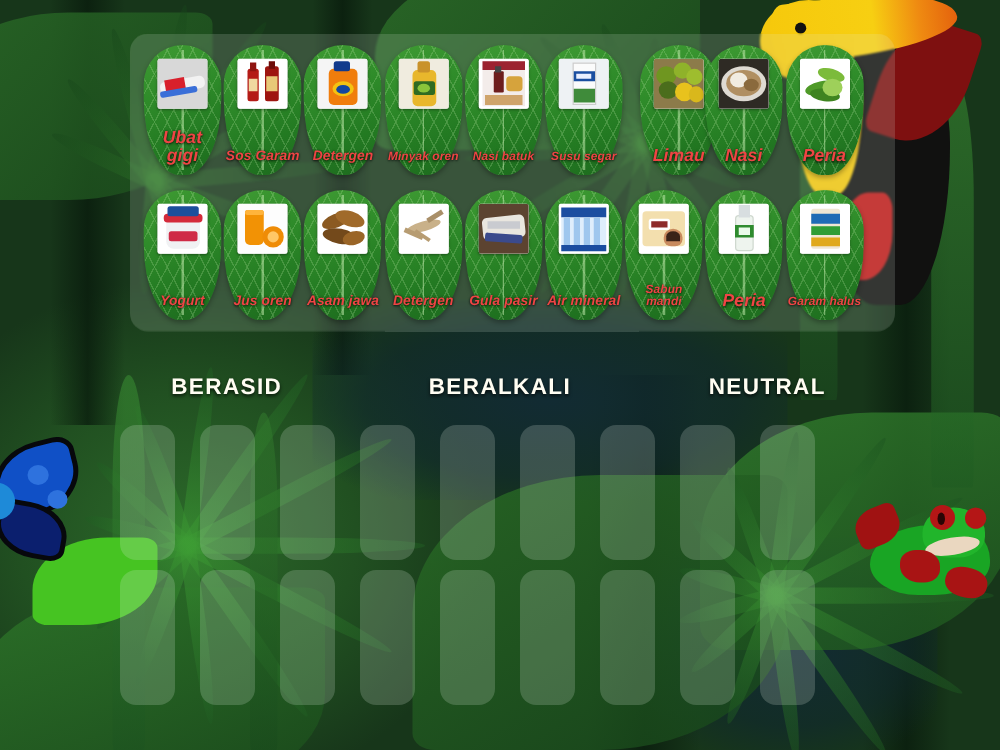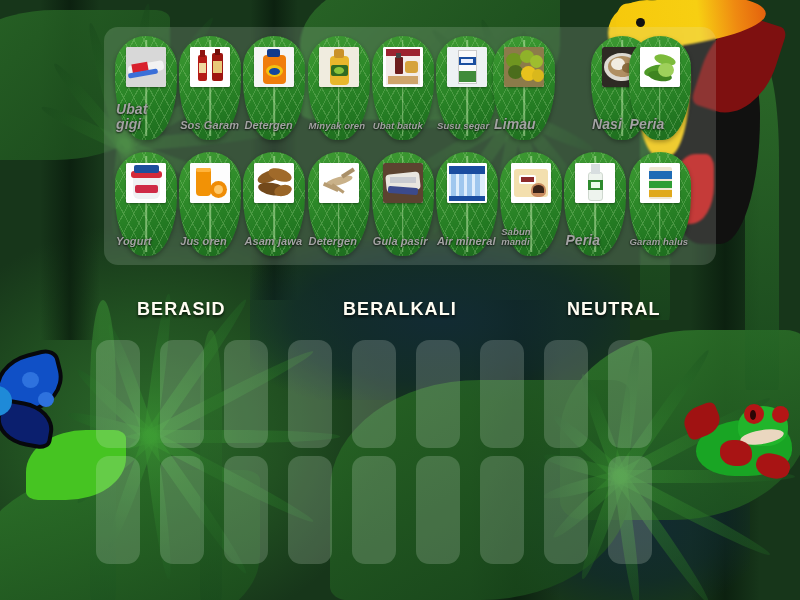--- a/index.html
+++ b/index.html
@@ -113,21 +113,22 @@
     border-radius: 2px;
     overflow: hidden;
     box-shadow: 0 1px 2px rgba(0,0,0,.35);
     background: #fff;
   }
   .tile .thumb .px { position: absolute; }
   .tile .label {
     position: absolute;
     left: 0; right: 0;
     bottom: 9px;
-    color: #a3a3a3;
+    text-align: center;
+    color: #ef4444;
     font-weight: 700;
     font-style: italic;
     line-height: 1.03;
     letter-spacing: .1px;
     text-shadow: 0 1px 2px rgba(0,0,0,.65), 0 0 2px rgba(0,0,0,.5);
     padding: 0 1px;
   }
   .tile .label.sz-lg { font-size: 14px; }
   .tile .label.sz-md { font-size: 11px; }
   .tile .label.sz-sm { font-size: 9.5px; }
@@ -333,51 +334,51 @@
         </div>
         <div class="thumb">
           <div class="px" style="inset:0;background:#fff"></div>
        <div class="px" style="left:3px;top:2px;width:34px;height:36px;background:#f3ecea"></div>
        <div class="px" style="left:3px;top:2px;width:34px;height:7px;background:#9c2330"></div>
        <div class="px" style="left:12px;top:10px;width:8px;height:17px;background:#6d1d1d;border-radius:1px"></div>
        <div class="px" style="left:13px;top:6px;width:5px;height:5px;background:#444"></div>
        <div class="px" style="left:22px;top:14px;width:13px;height:12px;background:#d6a33c;border-radius:3px"></div>
        <div class="px" style="left:5px;top:29px;width:30px;height:8px;background:#cfa46b"></div>
         </div>
-        <div class="label sz-sm">Ubat batuk</div>
+        <div class="label sz-sm">Nasi batuk</div>
       </div>
       <div class="tile" style="left: 436px; top: 36px;">
         <div class="leaf">
           <div class="veins"></div>
         </div>
         <div class="thumb">
           <div class="px" style="inset:0;background:#eef2f4"></div>
        <div class="px" style="left:11px;top:3px;width:19px;height:34px;background:#fbfbfb;border:1px solid #ccc"></div>
        <div class="px" style="left:12px;top:10px;width:17px;height:8px;background:#1b4fa0"></div>
        <div class="px" style="left:12px;top:24px;width:17px;height:11px;background:#3f8b3a"></div>
        <div class="px" style="left:14px;top:12px;width:12px;height:4px;background:#eaf0ff"></div>
         </div>
         <div class="label sz-sm">Susu segar</div>
       </div>
-      <div class="tile" style="left: 493px; top: 36px;">
+      <div class="tile" style="left: 512px; top: 36px;">
         <div class="leaf">
           <div class="veins"></div>
         </div>
         <div class="thumb">
           <div class="px" style="inset:0;background:#8c7b4a"></div>
        <div class="px" style="left:2px;top:6px;width:16px;height:15px;background:#6f9620;border-radius:50%"></div>
        <div class="px" style="left:16px;top:3px;width:14px;height:13px;background:#8fb22a;border-radius:50%"></div>
        <div class="px" style="left:26px;top:8px;width:13px;height:13px;background:#9ebd2e;border-radius:50%"></div>
        <div class="px" style="left:4px;top:18px;width:15px;height:14px;background:#4b6d1c;border-radius:50%"></div>
        <div class="px" style="left:17px;top:19px;width:15px;height:15px;background:#e8c21d;border-radius:50%"></div>
        <div class="px" style="left:28px;top:22px;width:12px;height:13px;background:#d9b81c;border-radius:50%"></div>
         </div>
         <div class="label sz-lg">Limau</div>
       </div>
-      <div class="tile" style="left: 591px; top: 36px;">
+      <div class="tile" style="left: 564px; top: 36px;">
         <div class="leaf">
           <div class="veins"></div>
         </div>
         <div class="thumb">
           <div class="px" style="inset:0;background:#2e2a24"></div>
        <div class="px" style="left:2px;top:6px;width:36px;height:28px;background:#dedad2;border-radius:50%"></div>
        <div class="px" style="left:6px;top:9px;width:28px;height:21px;background:#b08f62;border-radius:50%"></div>
        <div class="px" style="left:9px;top:11px;width:14px;height:12px;background:#f1ece1;border-radius:50%"></div>
        <div class="px" style="left:20px;top:16px;width:12px;height:10px;background:#8a6a3d;border-radius:50%"></div>
         </div>

